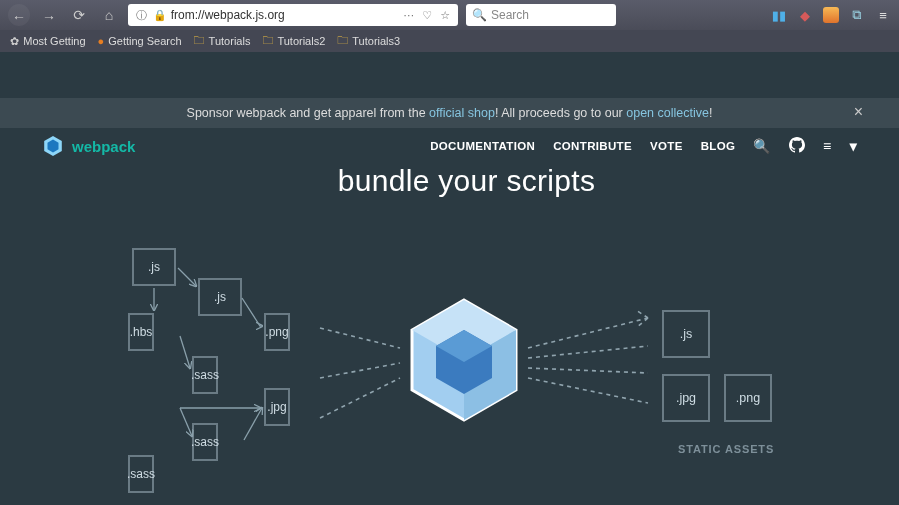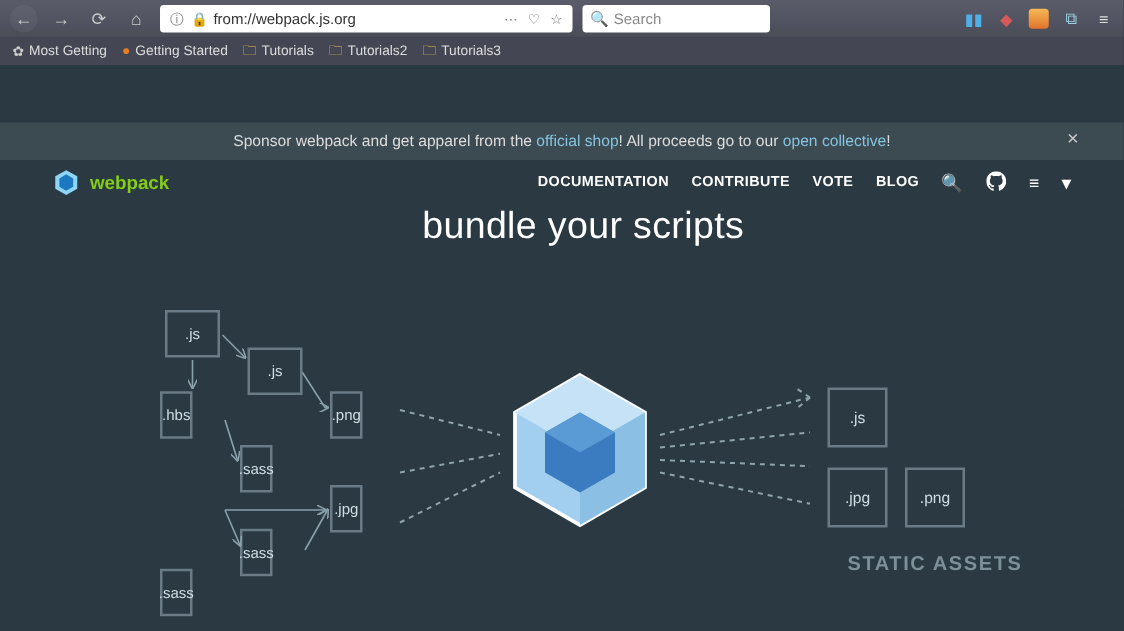--- a/index.html
+++ b/index.html
@@ -68,21 +68,21 @@
     margin-top: 46px;
   }
   .banner a { color:#86c5e0; text-decoration:none; }
   .banner .close { position:absolute; right: 36px; top:5px; font-size:16px; color:#ccc; }
   .site-header {
     height: 36px;
     display:flex; align-items:center;
     padding: 0 42px;
     gap: 18px;
   }
-  .logo { display:flex; align-items:center; gap:8px; color:#84cc16; font-weight:600; font-size:15px; }
+  .logo { display:flex; align-items:center; gap:8px; color:#14b8a6; font-weight:600; font-size:15px; }
   .logo-cube { width:22px; height:22px; }
   .nav { margin-left:auto; display:flex; gap:18px; align-items:center; font-size:11.5px; font-weight:600; letter-spacing:0.03em; color:#fff; }
   .nav-link { color:#fff; }
   .nav-icon { color:#fff; font-size:14px; }
   .hero {
     text-align:center;
     font-size: 30px;
     font-weight: 300;
     color:#fff;
     letter-spacing: 0.01em;
@@ -104,21 +104,21 @@
   .modbox.small { width:44px; height:38px; }
   .modbox.med { width:26px; height:38px; }
   .outbox {
     position:absolute;
     border:2px solid #6a7b85;
     width:48px; height:48px;
     display:flex; align-items:center; justify-content:center;
     color:#cfdde4; font-size:12.5px;
   }
   .label-caption {
-    position:absolute; font-size:16px; font-weight:600; letter-spacing:0.08em; color:#7d8f99;
+    position:absolute; font-size:11px; font-weight:600; letter-spacing:0.08em; color:#7d8f99;
   }
   .cube-center { position:absolute; }
   svg.arrows { position:absolute; left:0; top:0; pointer-events:none; }
 </style>
 </head>
 <body>
 
 <div class="chrome-toolbar">
   <span class="nav-btn">←</span>
   <span class="nav-btn" style="background:none">→</span>
@@ -146,21 +146,21 @@
   </div>
 </div>
 
 <div class="bookmark-bar">
   <span class="bm-item">
       <span class="gear">✿</span>
       <span>Most Getting</span>
     </span>
   <span class="bm-item">
       <span style="color:#e67e22">●</span>
-      <span>Getting Started</span>
+      <span>Getting Search</span>
     </span>
   <span class="bm-item">
       <span class="bm-folder">🗀</span>
       <span>Tutorials</span>
     </span>
   <span class="bm-item">
       <span class="bm-folder">🗀</span>
       <span>Tutorials2</span>
     </span>
   <span class="bm-item">

